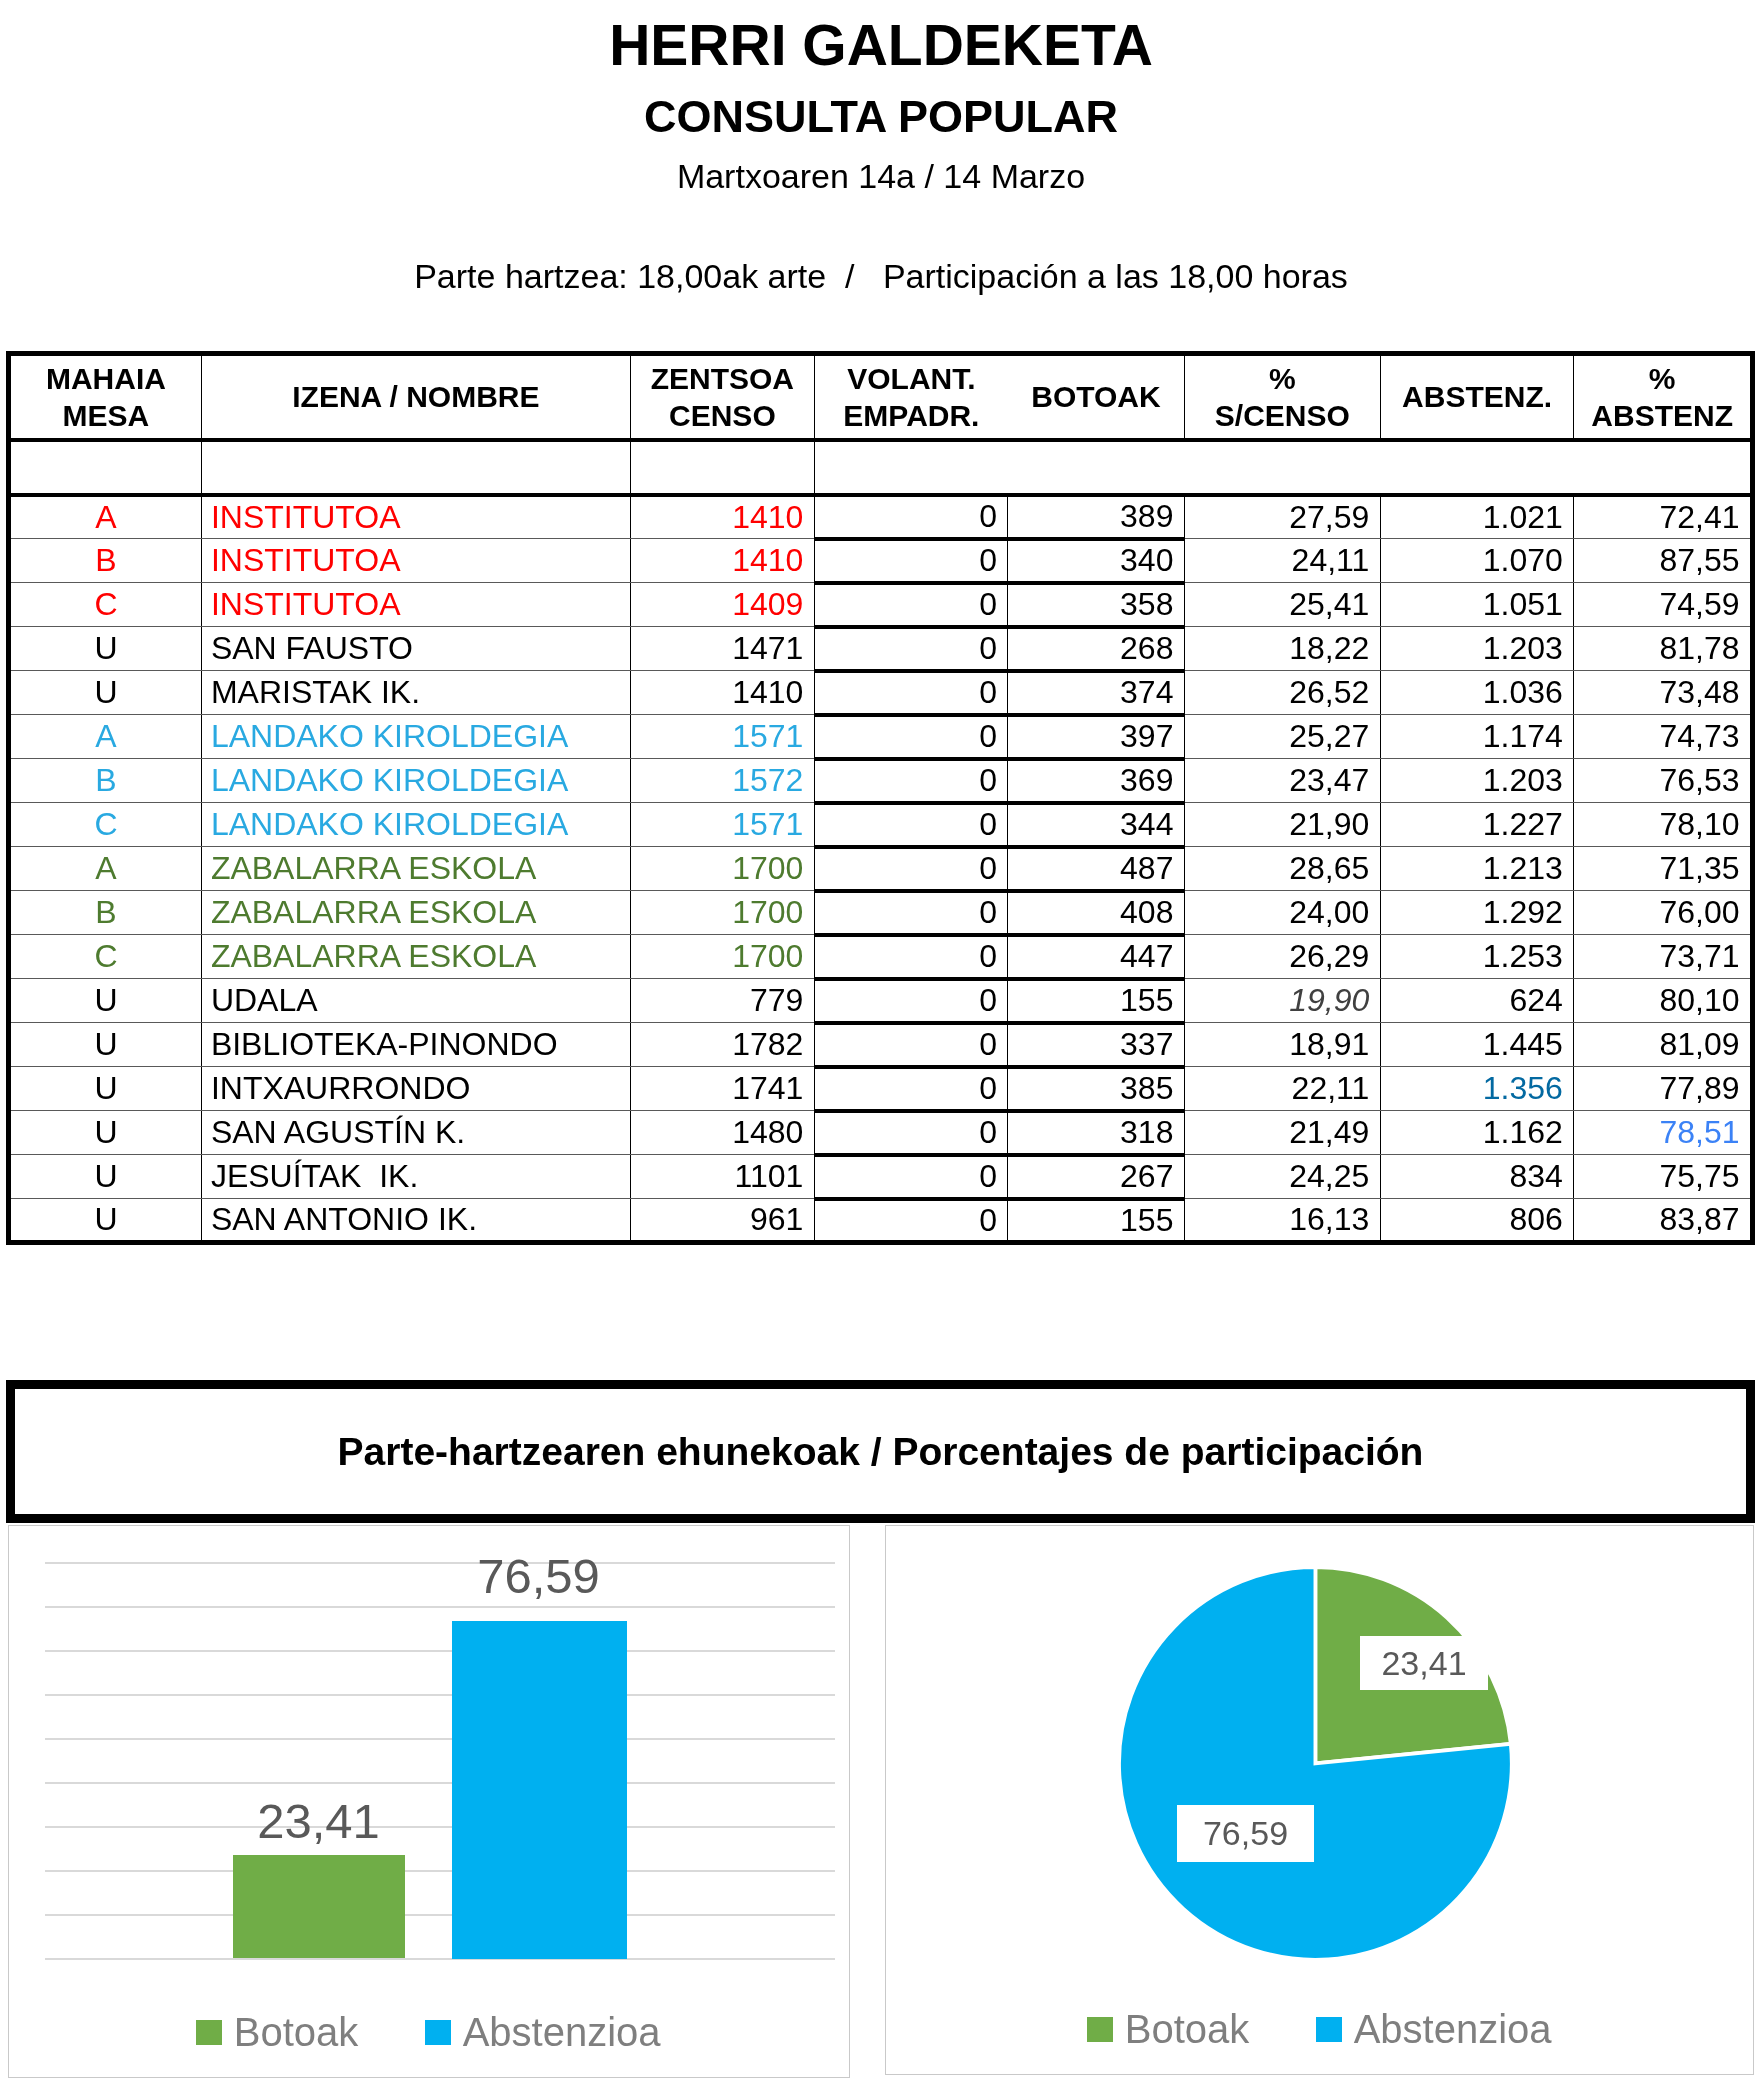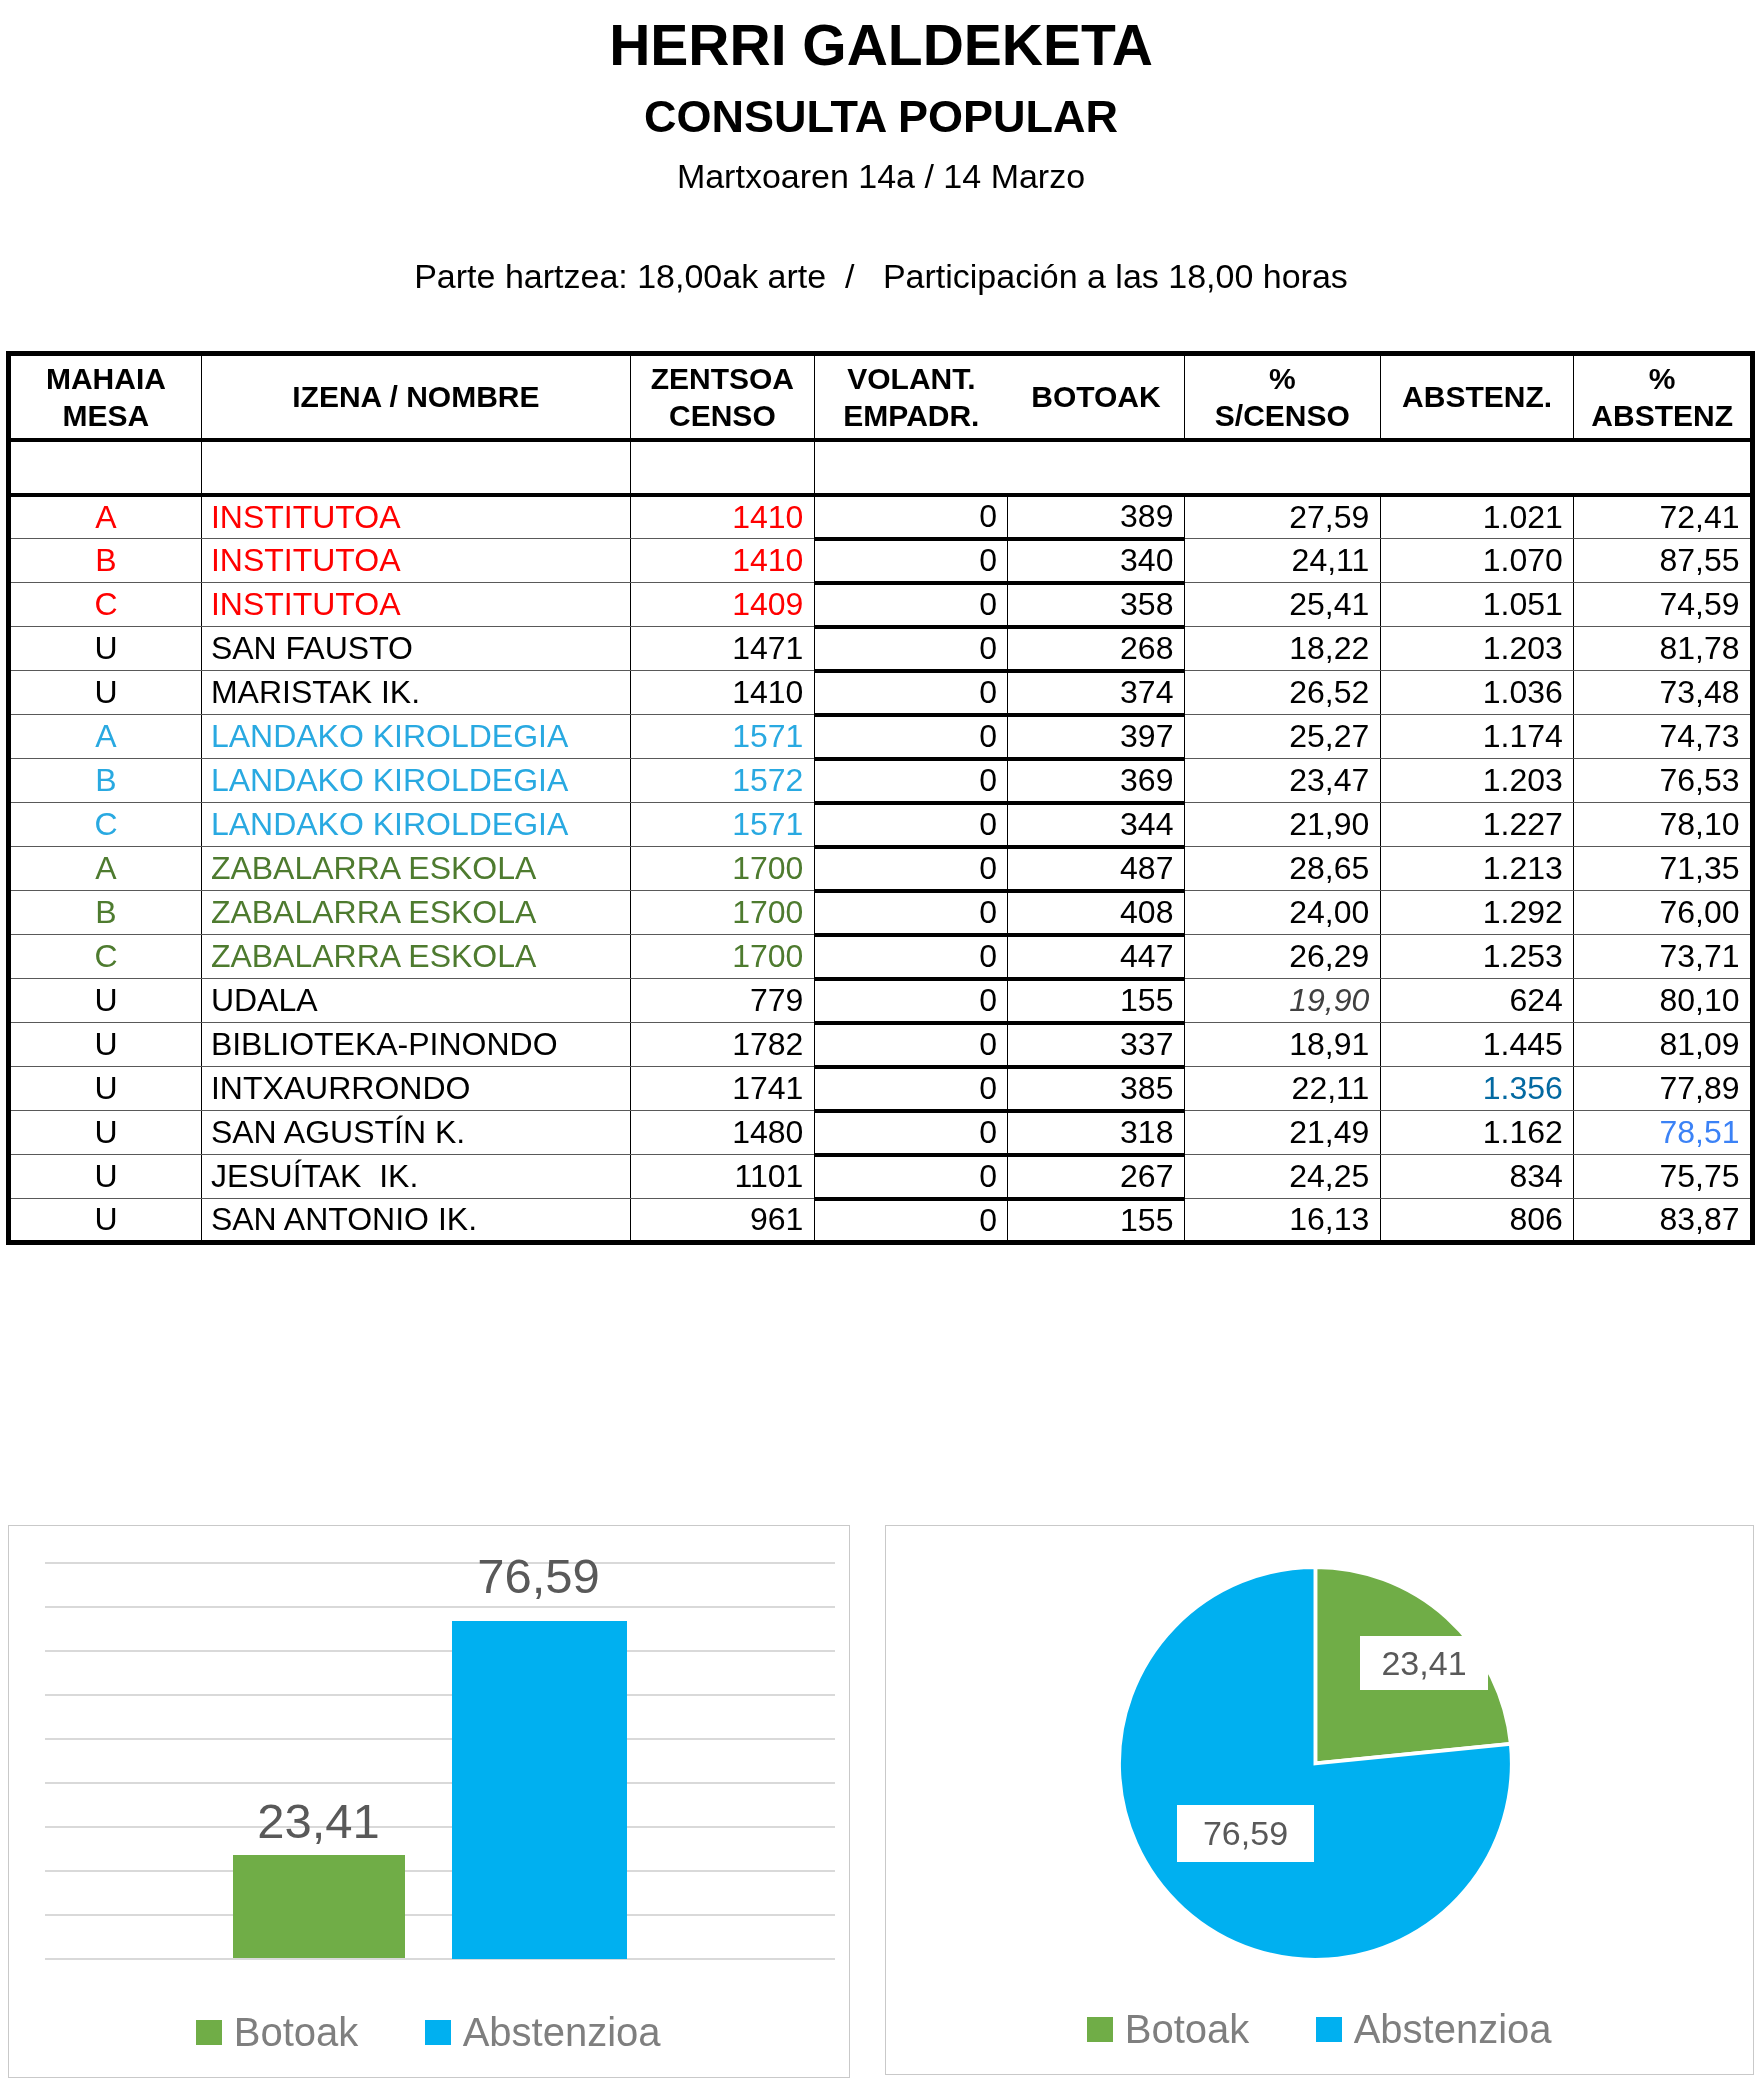--- a/index.html
+++ b/index.html
@@ -254,20 +254,23 @@
           <td class="num" style="color: rgb(0, 0, 0); padding-left: 24px;">961</td>
           <td class="num tksep" style="color: rgb(0, 0, 0);">0</td>
           <td class="num tksep" style="color: rgb(0, 0, 0);">155</td>
           <td class="num" style="color: rgb(0, 0, 0);">16,13</td>
           <td class="num" style="color: rgb(0, 0, 0);">806</td>
           <td class="num" style="color: rgb(0, 0, 0);">83,87</td>
         </tr>
       </tbody>
   </table>
 
+  <div class="banner">
+    <span>Parte-hartzearen ehunekoak / Porcentajes de participación</span>
+  </div>
 
   <div class="chartbox" id="barbox">
       <div class="gridline" style="left: 36px; width: 790px; top: 432px; background: rgb(217, 217, 217);"></div>
       <div class="gridline" style="left: 36px; width: 790px; top: 388px; background: rgb(217, 217, 217);"></div>
       <div class="gridline" style="left: 36px; width: 790px; top: 344px; background: rgb(217, 217, 217);"></div>
       <div class="gridline" style="left: 36px; width: 790px; top: 300px; background: rgb(217, 217, 217);"></div>
       <div class="gridline" style="left: 36px; width: 790px; top: 256px; background: rgb(217, 217, 217);"></div>
       <div class="gridline" style="left: 36px; width: 790px; top: 212px; background: rgb(217, 217, 217);"></div>
       <div class="gridline" style="left: 36px; width: 790px; top: 168px; background: rgb(217, 217, 217);"></div>
       <div class="gridline" style="left: 36px; width: 790px; top: 124px; background: rgb(217, 217, 217);"></div>

